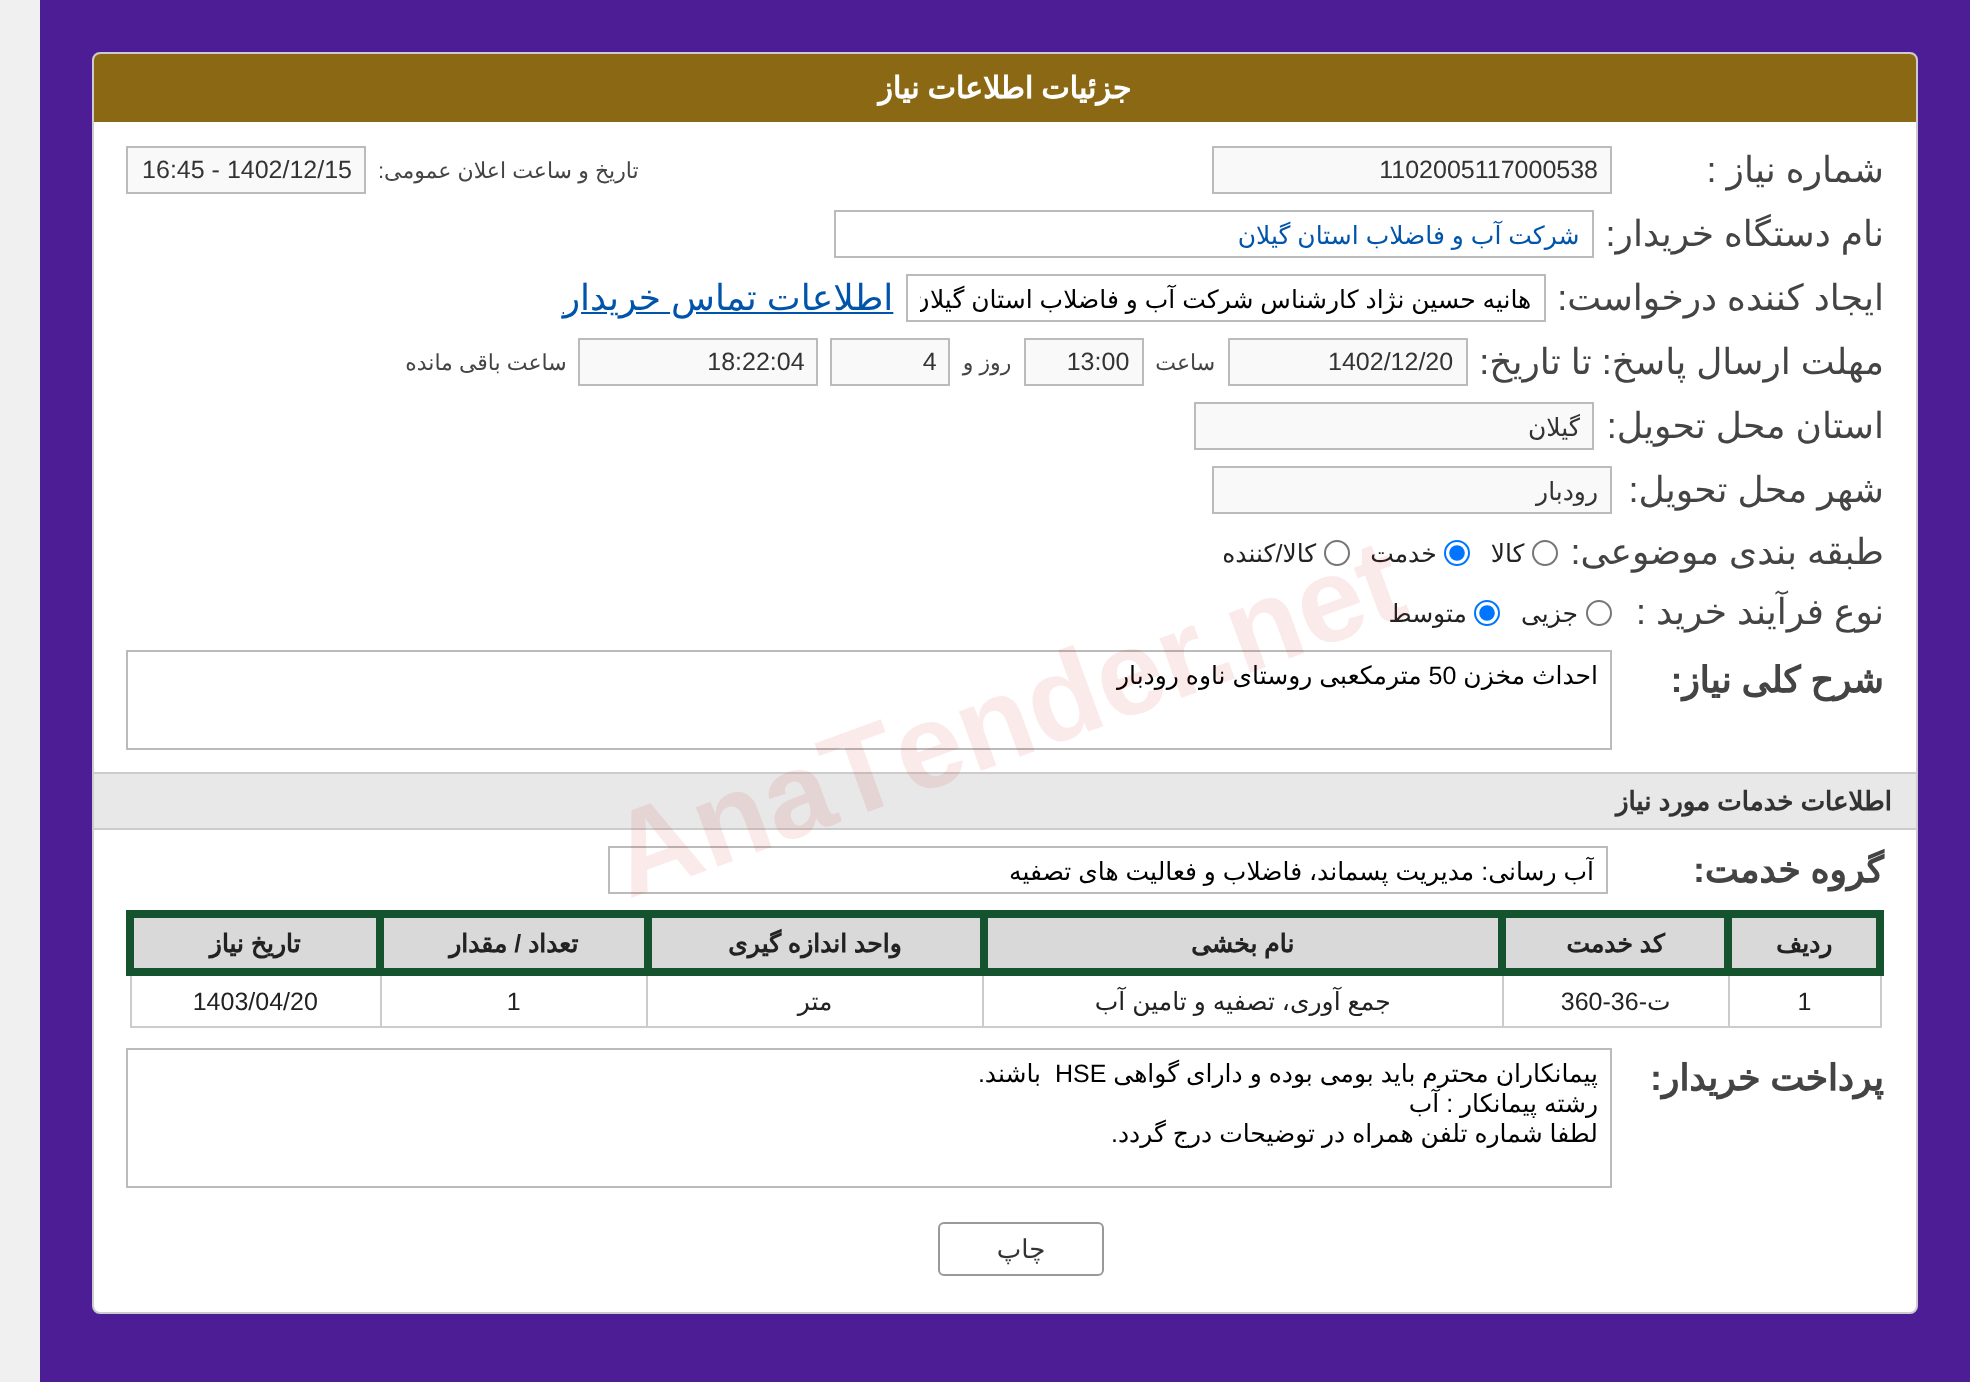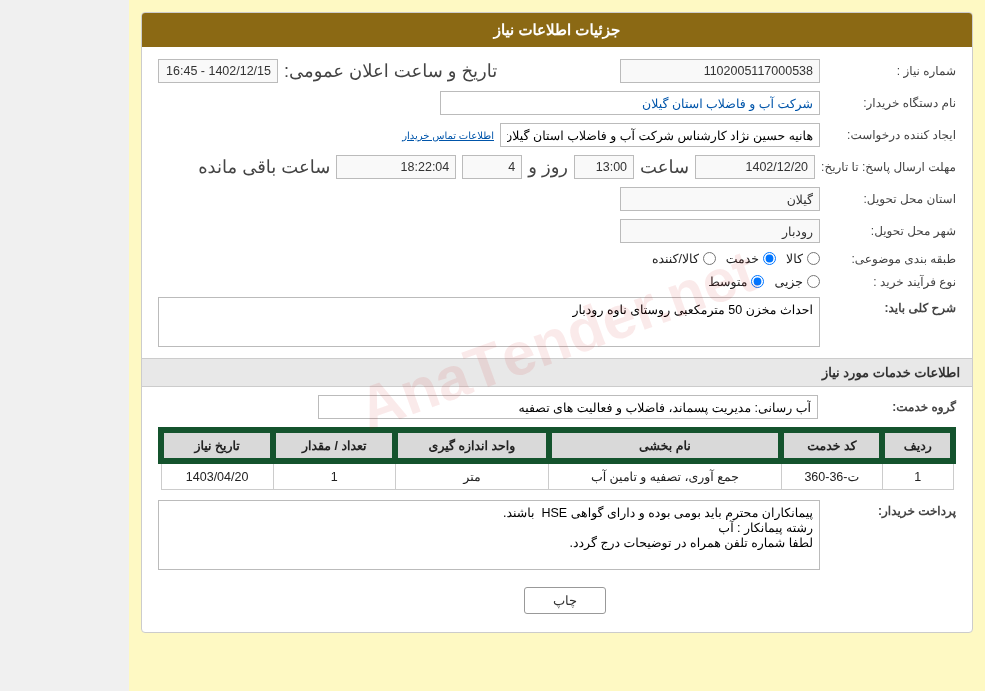--- a/index.html
+++ b/index.html
@@ -4,24 +4,24 @@
   <style>
     * { box-sizing: border-box; margin: 0; padding: 0; }
     body {
       font-family: Tahoma, Arial, sans-serif;
       font-size: 13px;
       background: #f0f0f0;
       direction: rtl;
       color: #222;
     }
     .page-container {
-      width: 856px;
+      width: 965px;
       min-height: 691px;
-      background: #fef9c3;
-      padding: 12px;
+      background: #4c1d95;
+      padding: 26px;
     }
     .main-card {
       background: #fff;
       border: 1px solid #ccc;
       border-radius: 4px;
       overflow: hidden;
     }
     .header-bar {
       background: #8B6914;
       color: #fff;
@@ -34,21 +34,21 @@
       padding: 12px 16px;
     }
     .row {
       display: flex;
       align-items: center;
       margin-bottom: 8px;
       gap: 6px;
     }
     .label {
       color: #444;
-      font-size: 12px;
+      font-size: 18px;
       white-space: nowrap;
       min-width: 130px;
       text-align: right;
     }
     .input-field {
       border: 1px solid #bbb;
       background: #fff;
       padding: 3px 6px;
       height: 24px;
       font-family: Tahoma, Arial, sans-serif;
@@ -62,21 +62,21 @@
     .input-blue {
       color: #0055aa;
     }
     .input-medium { width: 200px; }
     .input-small { width: 120px; }
     .input-xsmall { width: 60px; }
     .link-text {
       color: #0055aa;
       text-decoration: underline;
       cursor: pointer;
-      font-size: 10px;
+      font-size: 18px;
     }
     .section-header {
       background: #e8e8e8;
       border-top: 1px solid #ccc;
       border-bottom: 1px solid #ccc;
       padding: 6px 12px;
       font-weight: bold;
       font-size: 13px;
       color: #333;
       margin: 8px -16px;
@@ -104,21 +104,21 @@
       background: #fff;
     }
     .service-table {
       width: 100%;
       border-collapse: collapse;
       margin-top: 6px;
       font-size: 12.5px;
     }
     .service-table th {
       background: #d9d9d9;
-      border: 6px solid #14532d;
+      border: 4px solid #14532d;
       padding: 5px 8px;
       text-align: center;
       font-weight: bold;
     }
     .service-table td {
       border: 1px solid #ccc;
       padding: 5px 8px;
       text-align: center;
     }
     .service-table tr:nth-child(even) td { background: #f5f5f5; }
@@ -167,21 +167,21 @@
       left: 50%;
       transform: translate(-50%, -50%) rotate(-20deg);
       opacity: 0.08;
       font-size: 60px;
       font-weight: bold;
       color: #c00;
       pointer-events: none;
       white-space: nowrap;
     }
     .inline-label {
-      font-size: 18px;
+      font-size: 11px;
       color: #444;
       white-space: nowrap;
     }
     .group-service-row {
       display: flex;
       align-items: center;
       gap: 8px;
       margin-bottom: 8px;
     }
     .bold-text {
@@ -263,21 +263,21 @@
             <span>جزیی</span>
           </label>
           <label class="radio-item">
             <input type="radio" name="farayand" checked="" style="">
             <span>متوسط</span>
           </label>
         </div>
       </div>
 
       <div class="row" style="align-items:flex-start;">
-        <span class="label bold-text" style="margin-top:4px;">شرح کلی باید:</span>
+        <span class="label bold-text" style="margin-top:4px;">شرح کلی نیاز:</span>
         <div style="flex:1;">
           <textarea class="shrh-textarea" readonly="" style="">احداث مخزن 50 مترمکعبی روستای ناوه رودبار</textarea>
         </div>
       </div>
 
       <div class="section-header">اطلاعات خدمات مورد نیاز</div>
 
       <div class="group-service-row">
         <span class="label bold-text">گروه خدمت:</span>
         <input class="input-field" style="width: 500px;" type="text" readonly="" value="آب رسانی: مدیریت پسماند، فاضلاب و فعالیت های تصفیه">

